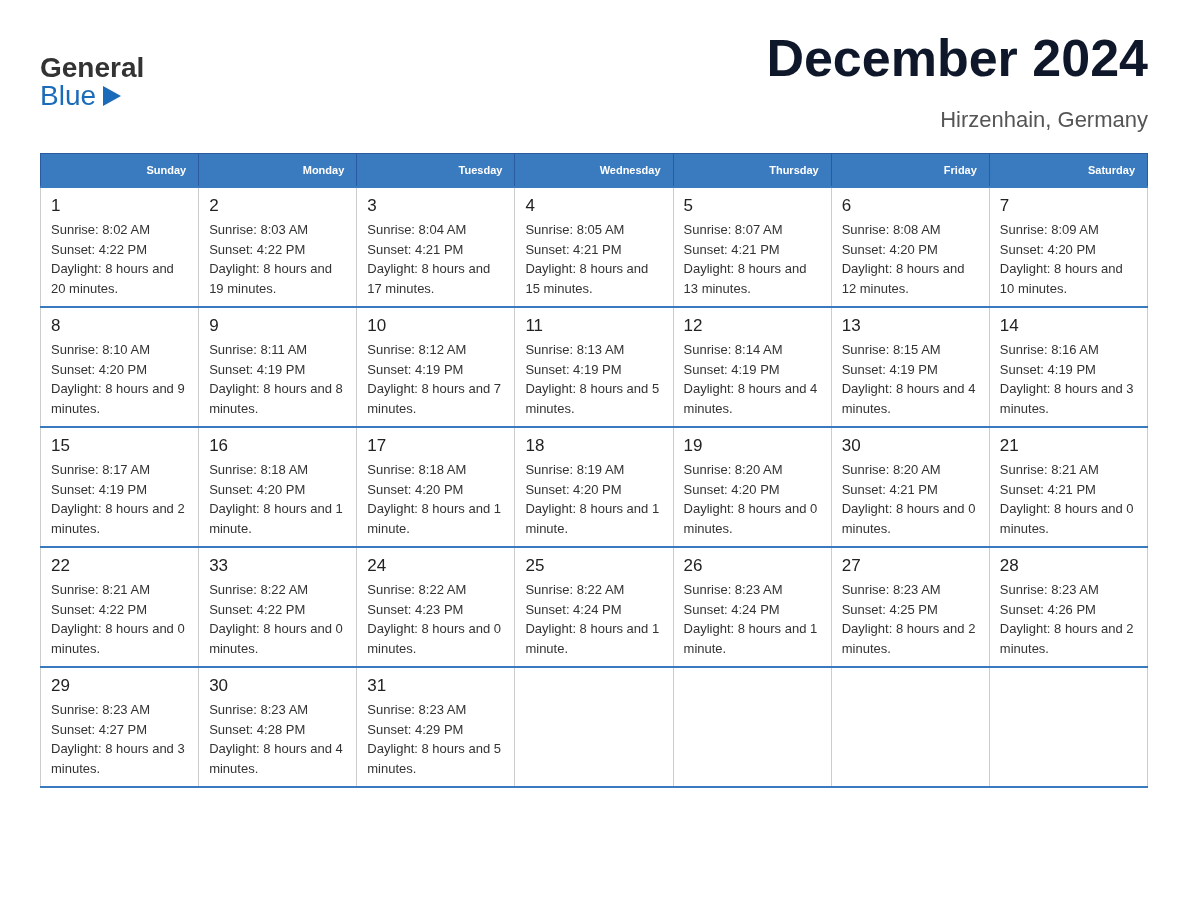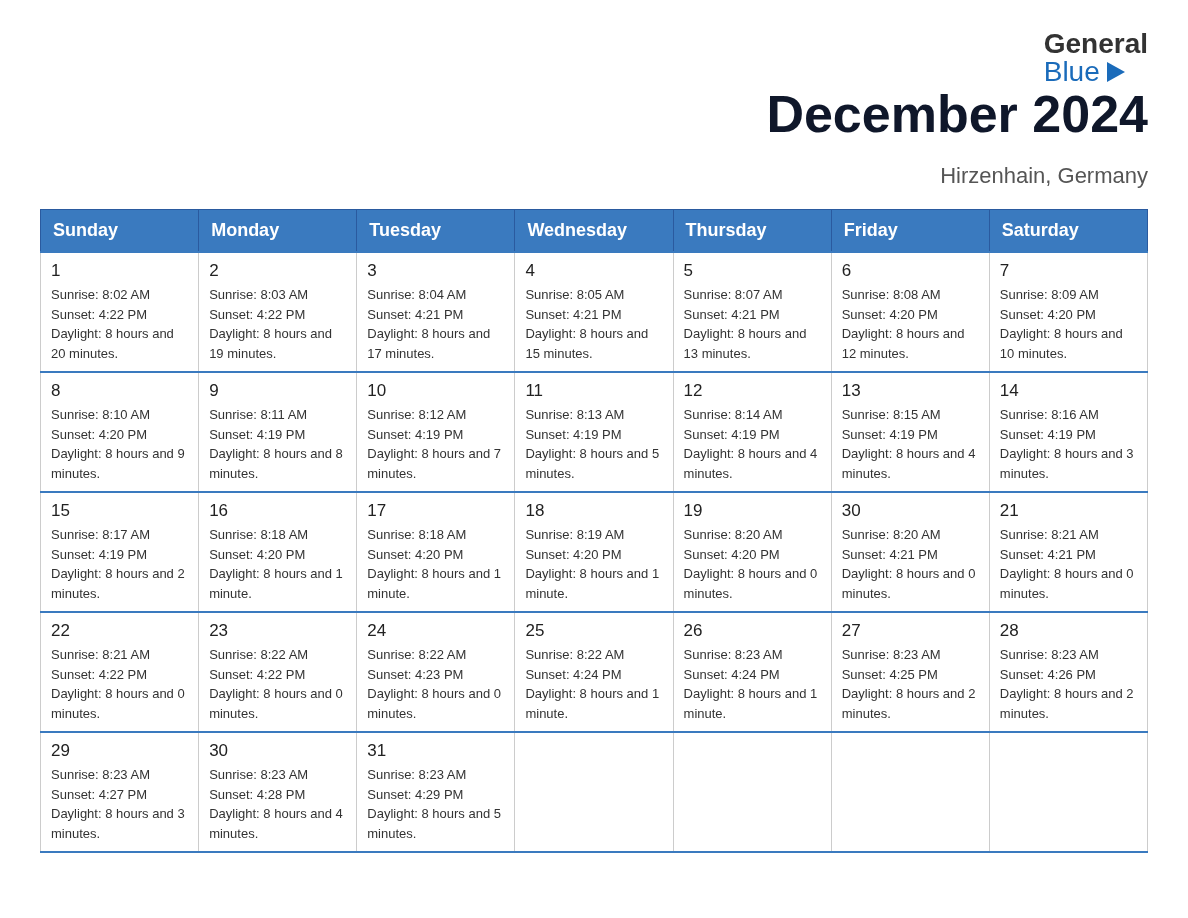--- a/index.html
+++ b/index.html
@@ -6,23 +6,22 @@
     body {
       background: #fff;
       font-family: Arial, sans-serif;
       padding: 30px 40px;
       width: 1188px;
       min-height: 918px;
     }
     .header {
       display: flex;
       justify-content: space-between;
-      align-items: flex-end;
+      align-items: center;
       margin-bottom: 20px;
-      flex-direction: column;
     }
     .logo {
       display: flex;
       flex-direction: column;
       align-items: flex-start;
     }
     .logo-general {
       font-size: 28px;
       font-weight: bold;
       color: #333;
@@ -62,24 +61,24 @@
       margin-top: 20px;
     }
     .calendar {
       width: 100%;
       border-collapse: collapse;
       border: 1px solid #3a7abf;
     }
     .calendar th {
       background-color: #3a7abf;
       color: #fff;
-      font-size: 18px;
+      font-size: 11px;
       font-weight: bold;
       padding: 10px 12px;
-      text-align: left;
+      text-align: right;
       border: 1px solid #2a5a9f;
     }
     .calendar td {
       vertical-align: top;
       padding: 8px 10px;
       border: 1px solid #ccc;
       width: 14.28%;
       min-height: 100px;
     }
     .calendar tr {
@@ -307,21 +306,21 @@
       <tr>
         <td>
         <div class="day-number">22</div>
         <div class="day-info">
           Sunrise: 8:21 AM<br>
           Sunset: 4:22 PM<br>
           Daylight: 8 hours and 0 minutes.
         </div>
       </td>
         <td>
-        <div class="day-number">23</div>
+        <div class="day-number">33</div>
         <div class="day-info">
           Sunrise: 8:22 AM<br>
           Sunset: 4:22 PM<br>
           Daylight: 8 hours and 0 minutes.
         </div>
       </td>
         <td>
         <div class="day-number">24</div>
         <div class="day-info">
           Sunrise: 8:22 AM<br>

